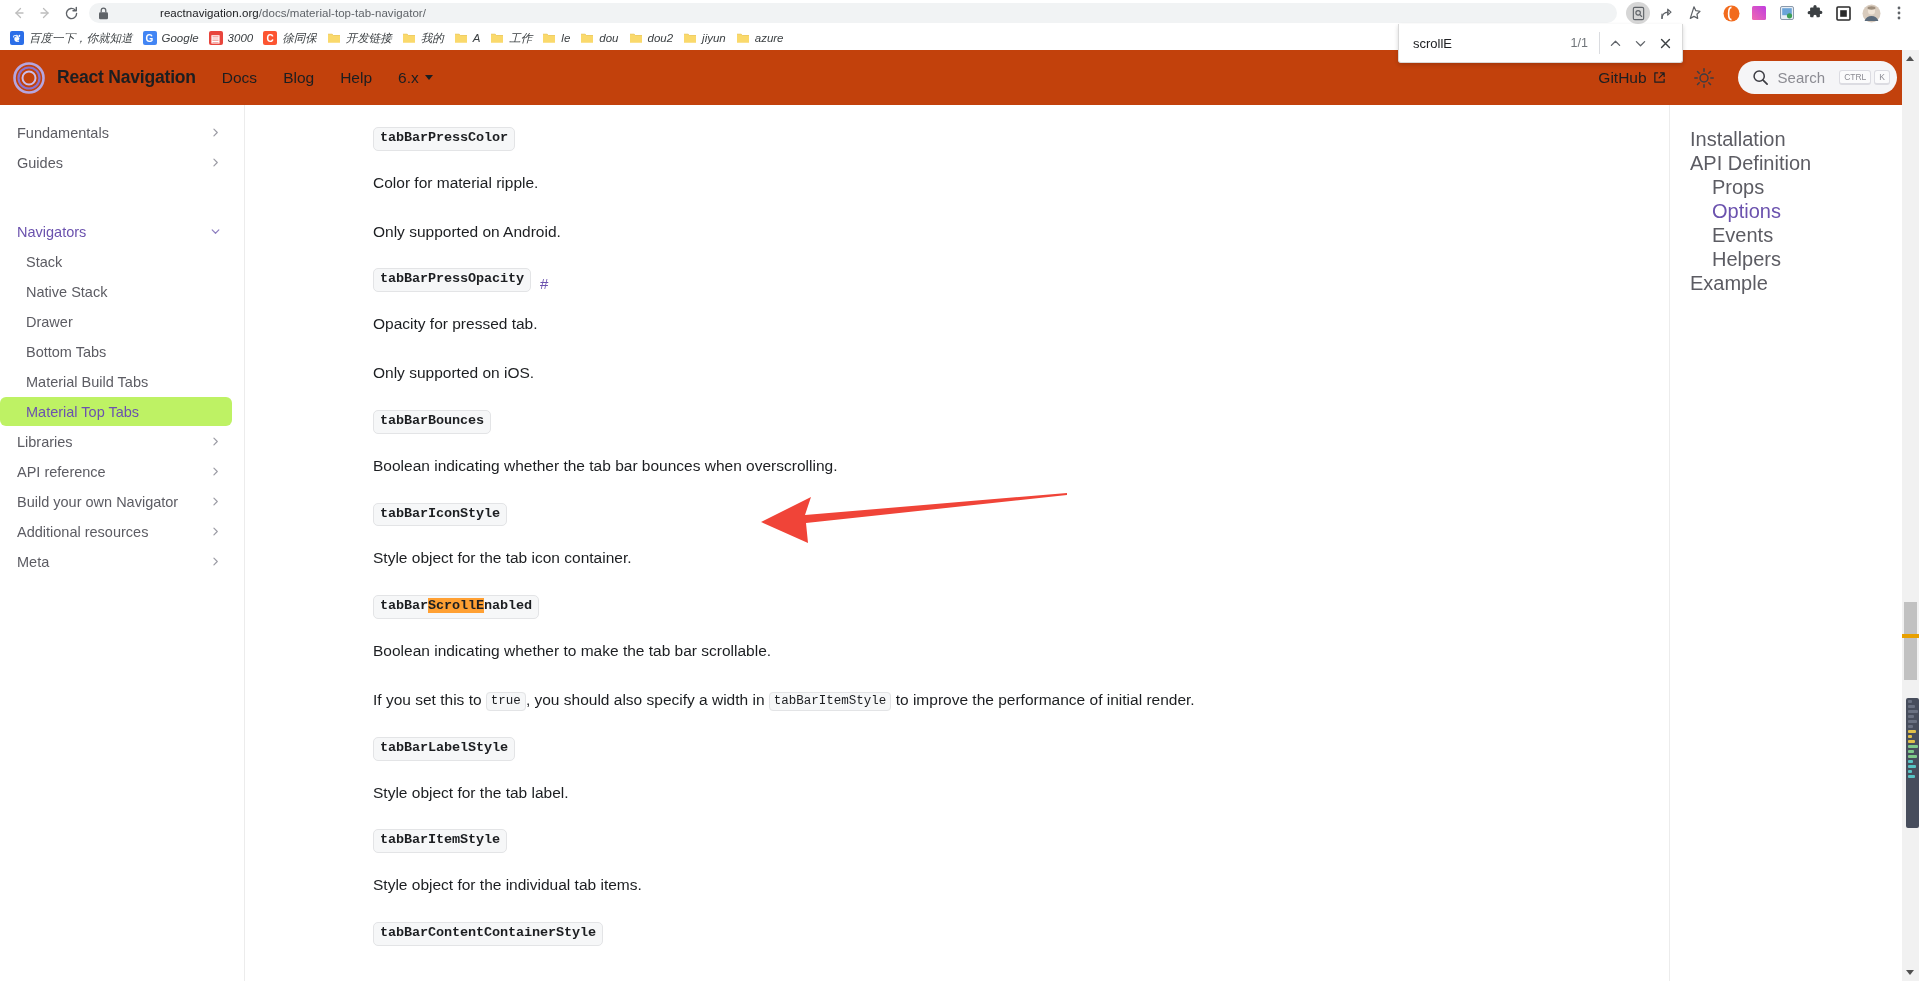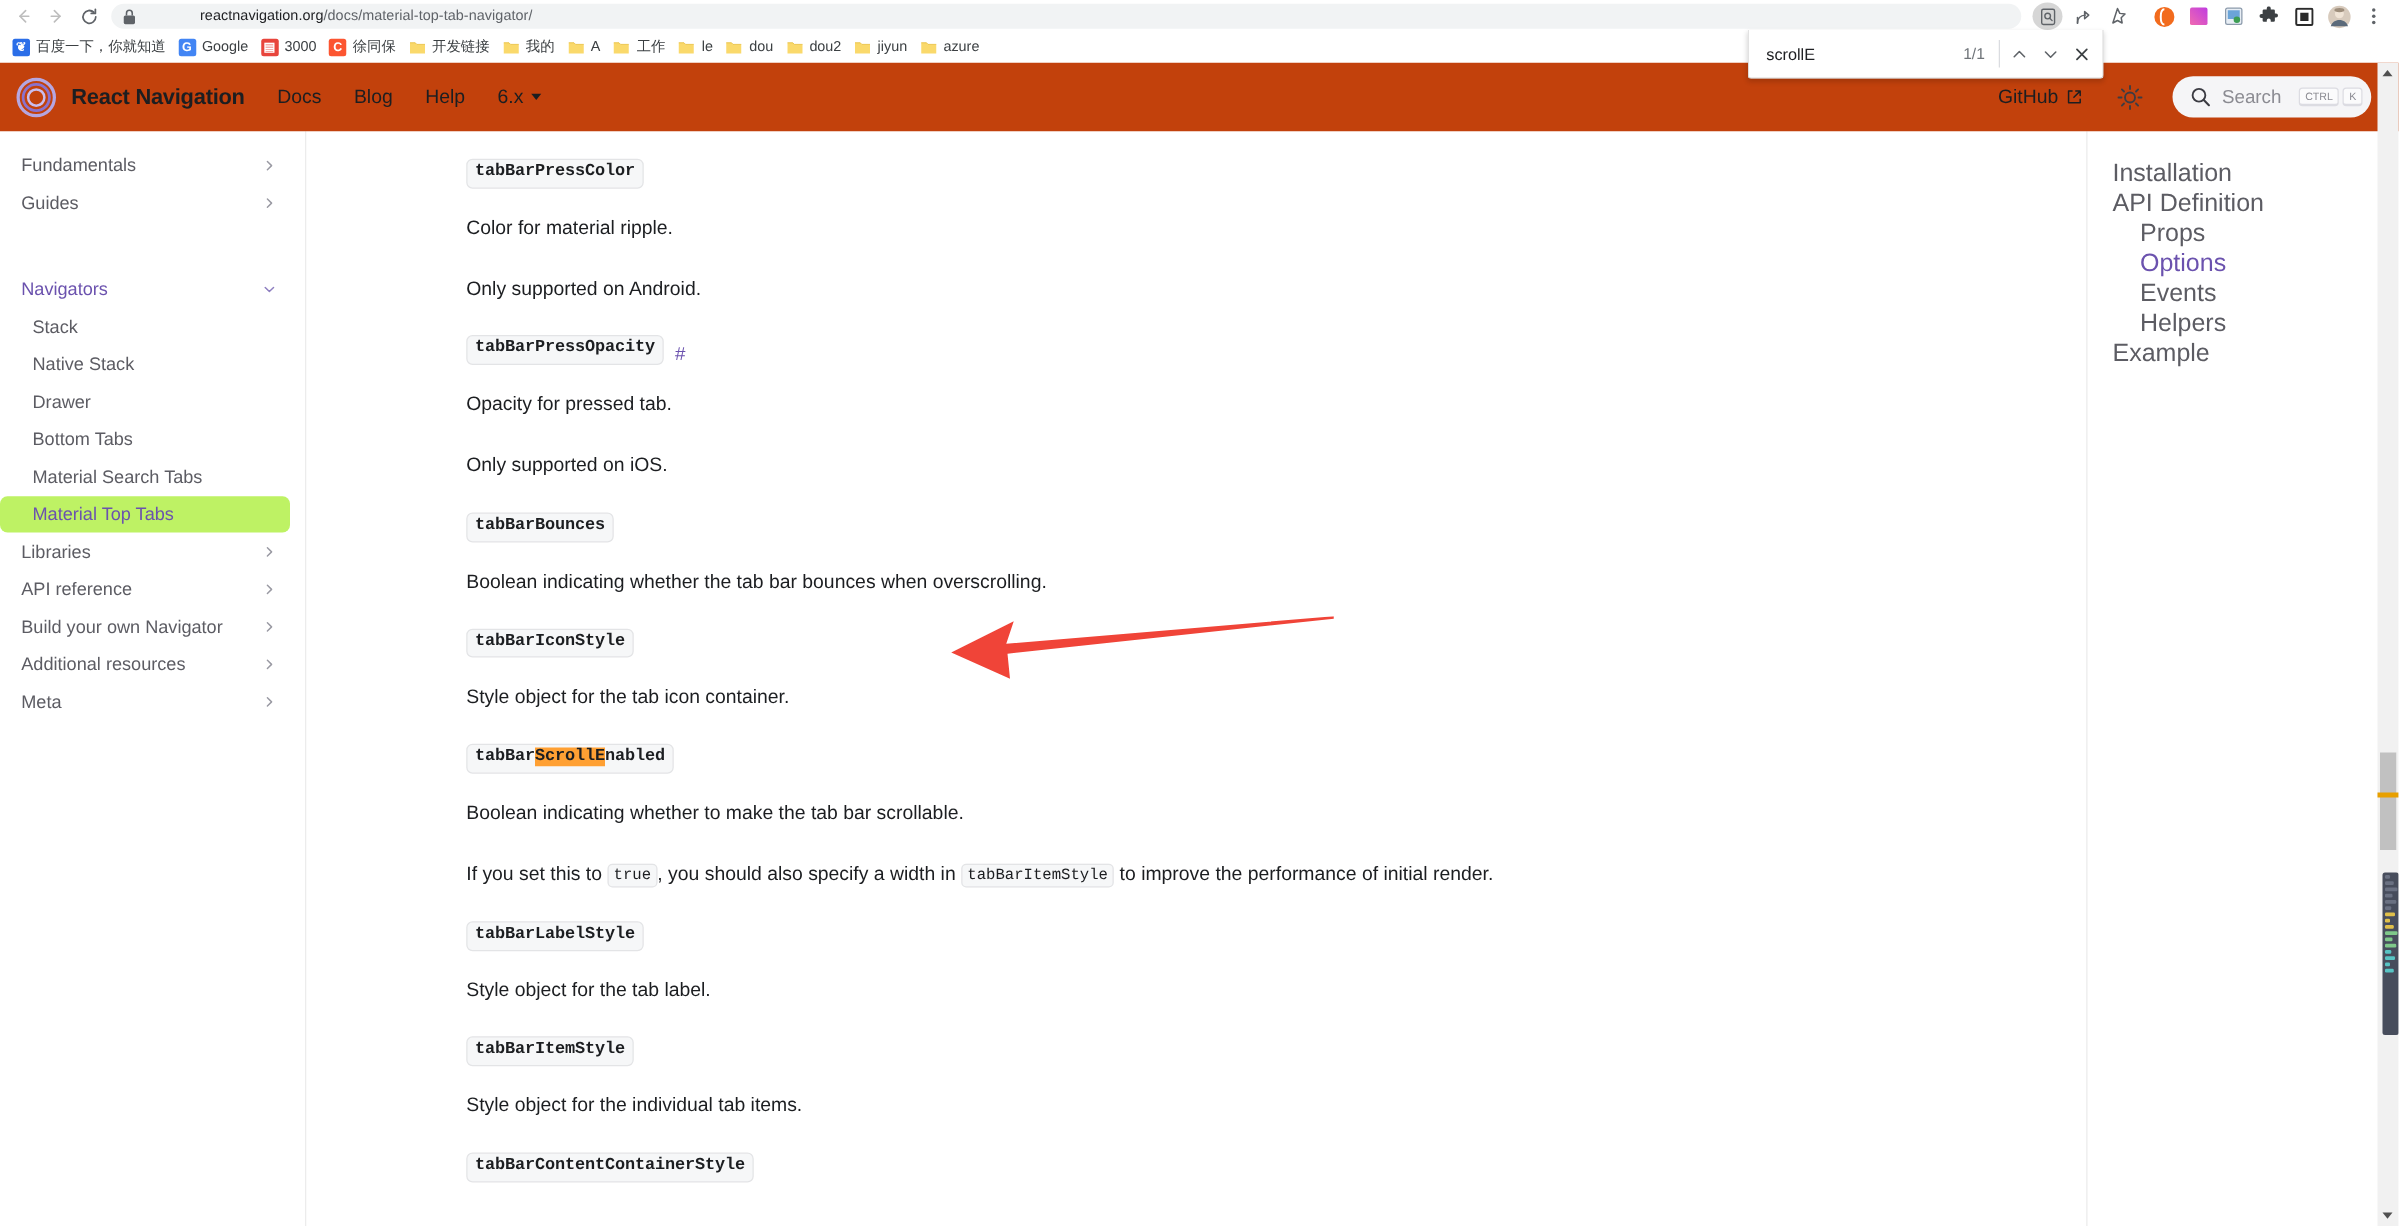--- a/index.html
+++ b/index.html
@@ -86,21 +86,21 @@
     margin-right: 5px;
     flex: 0 0 auto;
     display: flex; align-items: center; justify-content: center;
     font-size: 10px; font-weight: bold;
     border-radius: 2px;
     color: #fff;
   }
   .bm-ico.folder {
     background: transparent;
   }
-  .bm-label { line-height: 14px; }
+  .bm-label { line-height: 14px; font-style: italic; }
 
   
   .find-bar {
     position: absolute;
     top: 24px; right: 236px;
     width: 285px; height: 39px;
     background: #ffffff;
     border: 1px solid #d9d9d9;
     border-top: none;
     border-radius: 0 0 3px 3px;
@@ -638,21 +638,21 @@
         <div class="side-item l2">
           <span class="label">Native Stack</span>
         </div>
         <div class="side-item l2">
           <span class="label">Drawer</span>
         </div>
         <div class="side-item l2">
           <span class="label">Bottom Tabs</span>
         </div>
         <div class="side-item l2">
-          <span class="label">Material Search Tabs</span>
+          <span class="label">Material Build Tabs</span>
         </div>
         <div class="side-item l2 active">
           <span class="label">Material Top Tabs</span>
         </div>
         <div class="side-item">
           <span class="label">Libraries</span>
           <span class="chev">
             <svg width="13" height="13" viewBox="0 0 14 14">
               <path d="M5.3 3.4L8.9 7l-3.6 3.6" stroke="#9a9aa3" stroke-width="1.25" fill="none" stroke-linecap="round" stroke-linejoin="round"></path>
             </svg>

